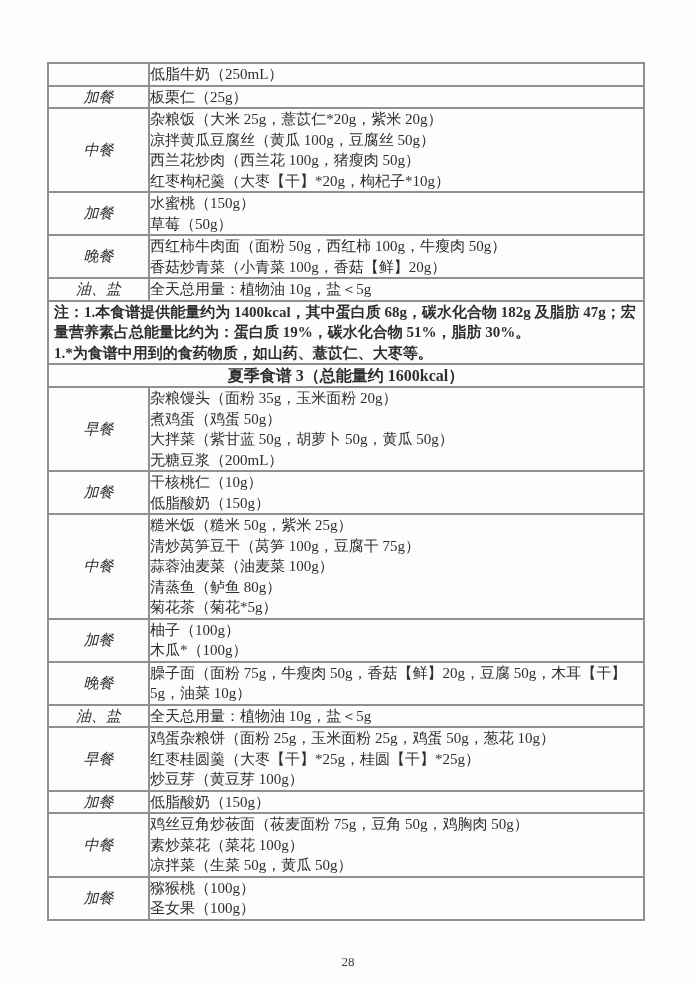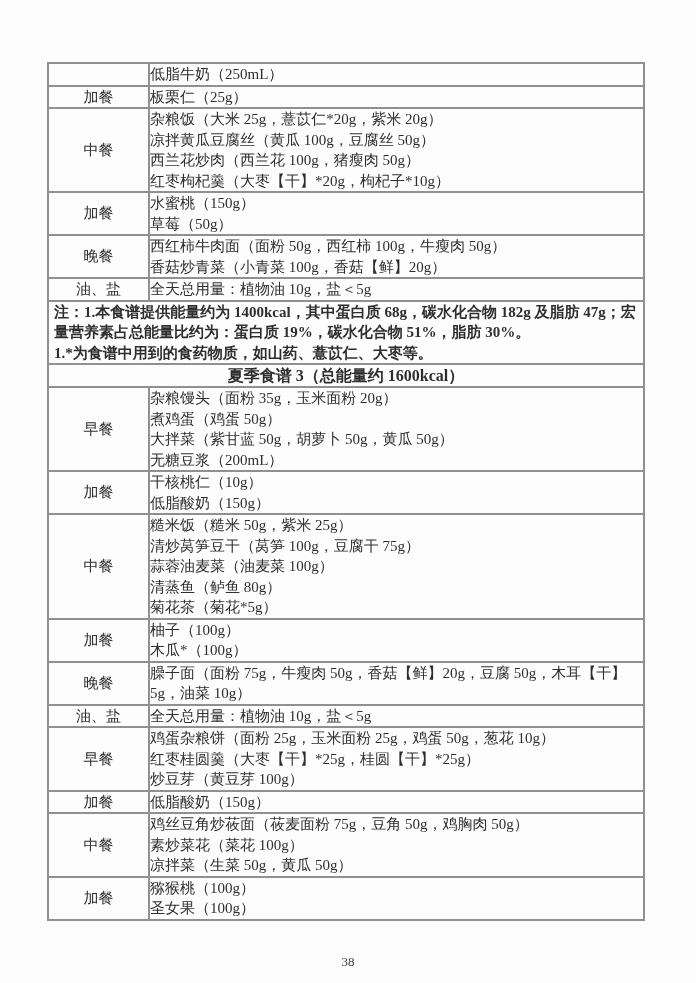--- a/index.html
+++ b/index.html
@@ -28,20 +28,21 @@
   table.meal-table td {
     border: 2px solid #909090;
     font-size: 15px;
     line-height: 20.5px;
     vertical-align: middle;
     padding: 0;
   }
   td.label-cell {
     width: 99px;
     text-align: center;
+    font-style: italic;
   }
   td.items-cell {
     padding: 0 4px 0 8px;
   }
   .item-line {
     line-height: 20.5px;
   }
   tr.header-row td {
     text-align: center;
     font-weight: bold;
@@ -191,14 +192,14 @@
         </tr>
         <tr class="meal-row">
           <td class="label-cell">加餐</td>
           <td class="items-cell">
             <div class="item-line">猕猴桃（100g）</div>
             <div class="item-line">圣女果（100g）</div>
           </td>
         </tr>
       </tbody>
   </table>
-  <div class="page-number">38</div>
+  <div class="page-number">28</div>
 </div>
 
 </body></html>

